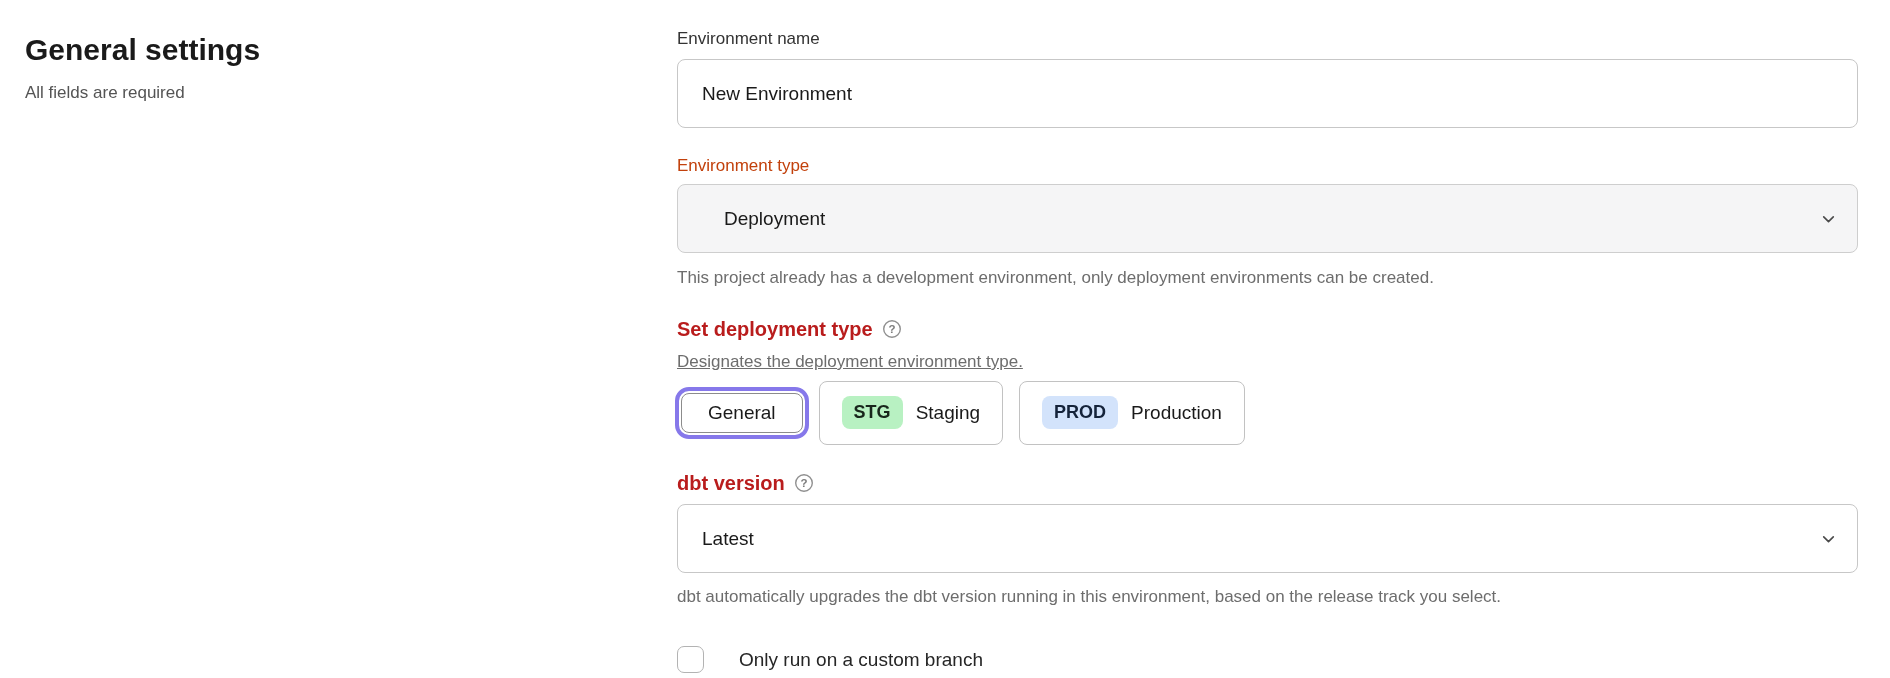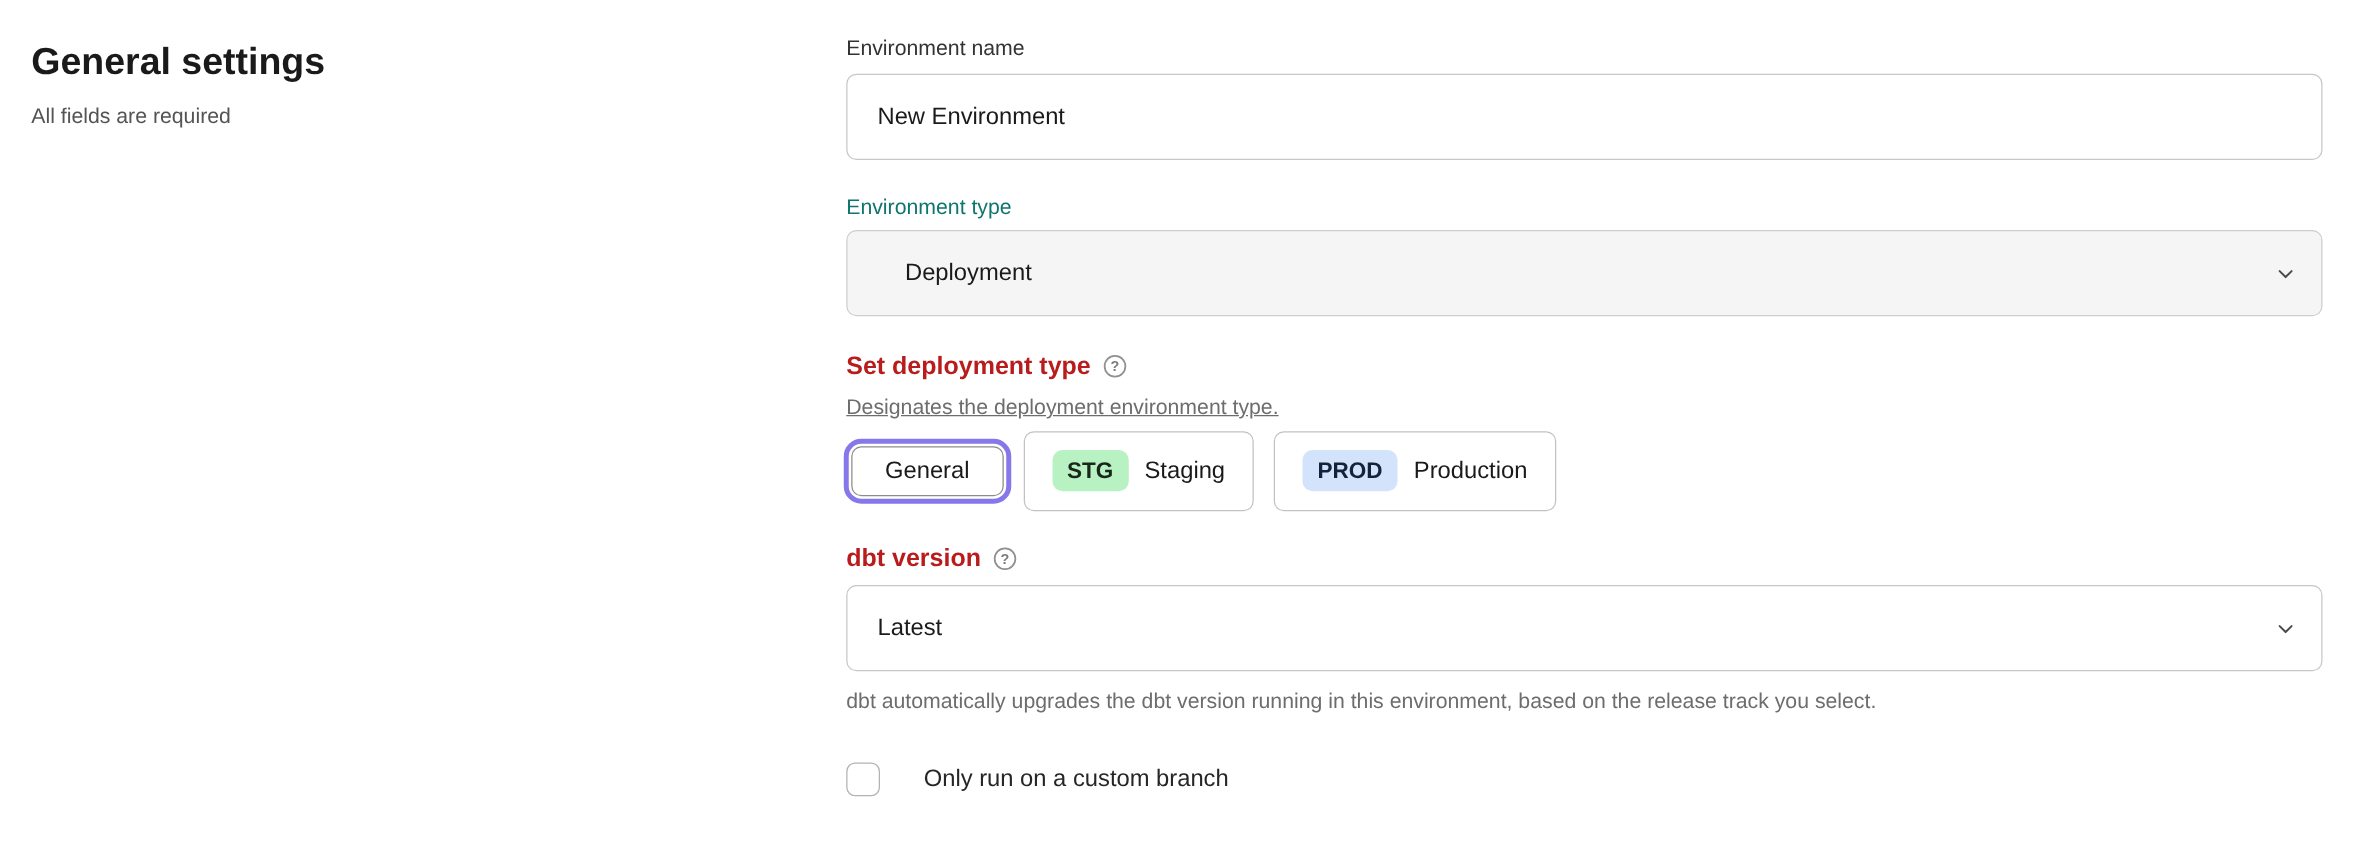--- a/index.html
+++ b/index.html
@@ -6,21 +6,21 @@
   html, body { width: 1890px; height: 678px; background: #ffffff; overflow: hidden;
     font-family: "Liberation Sans", "DejaVu Sans", sans-serif; color: #262626; }
 
   .left-col { position: absolute; left: 25px; top: 30px; width: 600px; }
   .page-title { font-size: 30px; font-weight: 700; color: #1a1a1a; line-height: 40px; }
   .page-subtitle { margin-top: 12px; font-size: 17px; color: #545454; line-height: 22px; }
 
   .right-col { position: absolute; left: 677px; top: 28px; width: 1181px; }
 
   .field-label { font-size: 17px; font-weight: 500; color: #333333; line-height: 22px; }
-  .field-label.disabled { color: #0f766e; }
+  .field-label.disabled { color: #c2410c; }
 
   .text-input, .select-box {
     width: 100%; height: 69px; border: 1px solid #c7c7c7; border-radius: 8px;
     background: #ffffff; font-size: 19px; color: #1a1a1a;
     padding: 0 52px 0 24px; display: flex; align-items: center; position: relative;
     font-family: "Liberation Sans", "DejaVu Sans", sans-serif;
   }
   input.text-input { display: block; line-height: 58px; }
   .select-box.disabled { background: #f5f5f6; border-color: #cecece; padding-left: 46px; }
   .chevron { position: absolute; right: 20px; top: 50%; transform: translateY(-50%); display: flex; }
@@ -78,20 +78,21 @@
 
   <div class="field-label disabled m-label2">Environment type</div>
   <div class="select-box disabled m-select">
     <span>Deployment</span>
     <span class="chevron">
       <svg width="17" height="17" viewBox="0 0 16 16">
           <path d="M3.5 6l4.5 4.5L12.5 6" fill="none" stroke="#4a4a4a" stroke-width="1.5" stroke-linecap="round" stroke-linejoin="round"></path>
         </svg>
     </span>
   </div>
+  <div class="helper-text m-help1">This project already has a development environment, only deployment environments can be created.</div>
 
   <div class="section-heading m-head1">
     <span>Set deployment type</span>
     <span class="help-icon">
       <svg width="20" height="20" viewBox="0 0 20 20">
           <circle cx="10" cy="10" r="8.3" fill="none" stroke="#909090" stroke-width="1.4"></circle>
           <text x="10" y="14.2" text-anchor="middle" font-size="11.5" font-family="Liberation Sans, sans-serif" fill="#7c7c7c">?</text>
         </svg>
     </span>
   </div>

